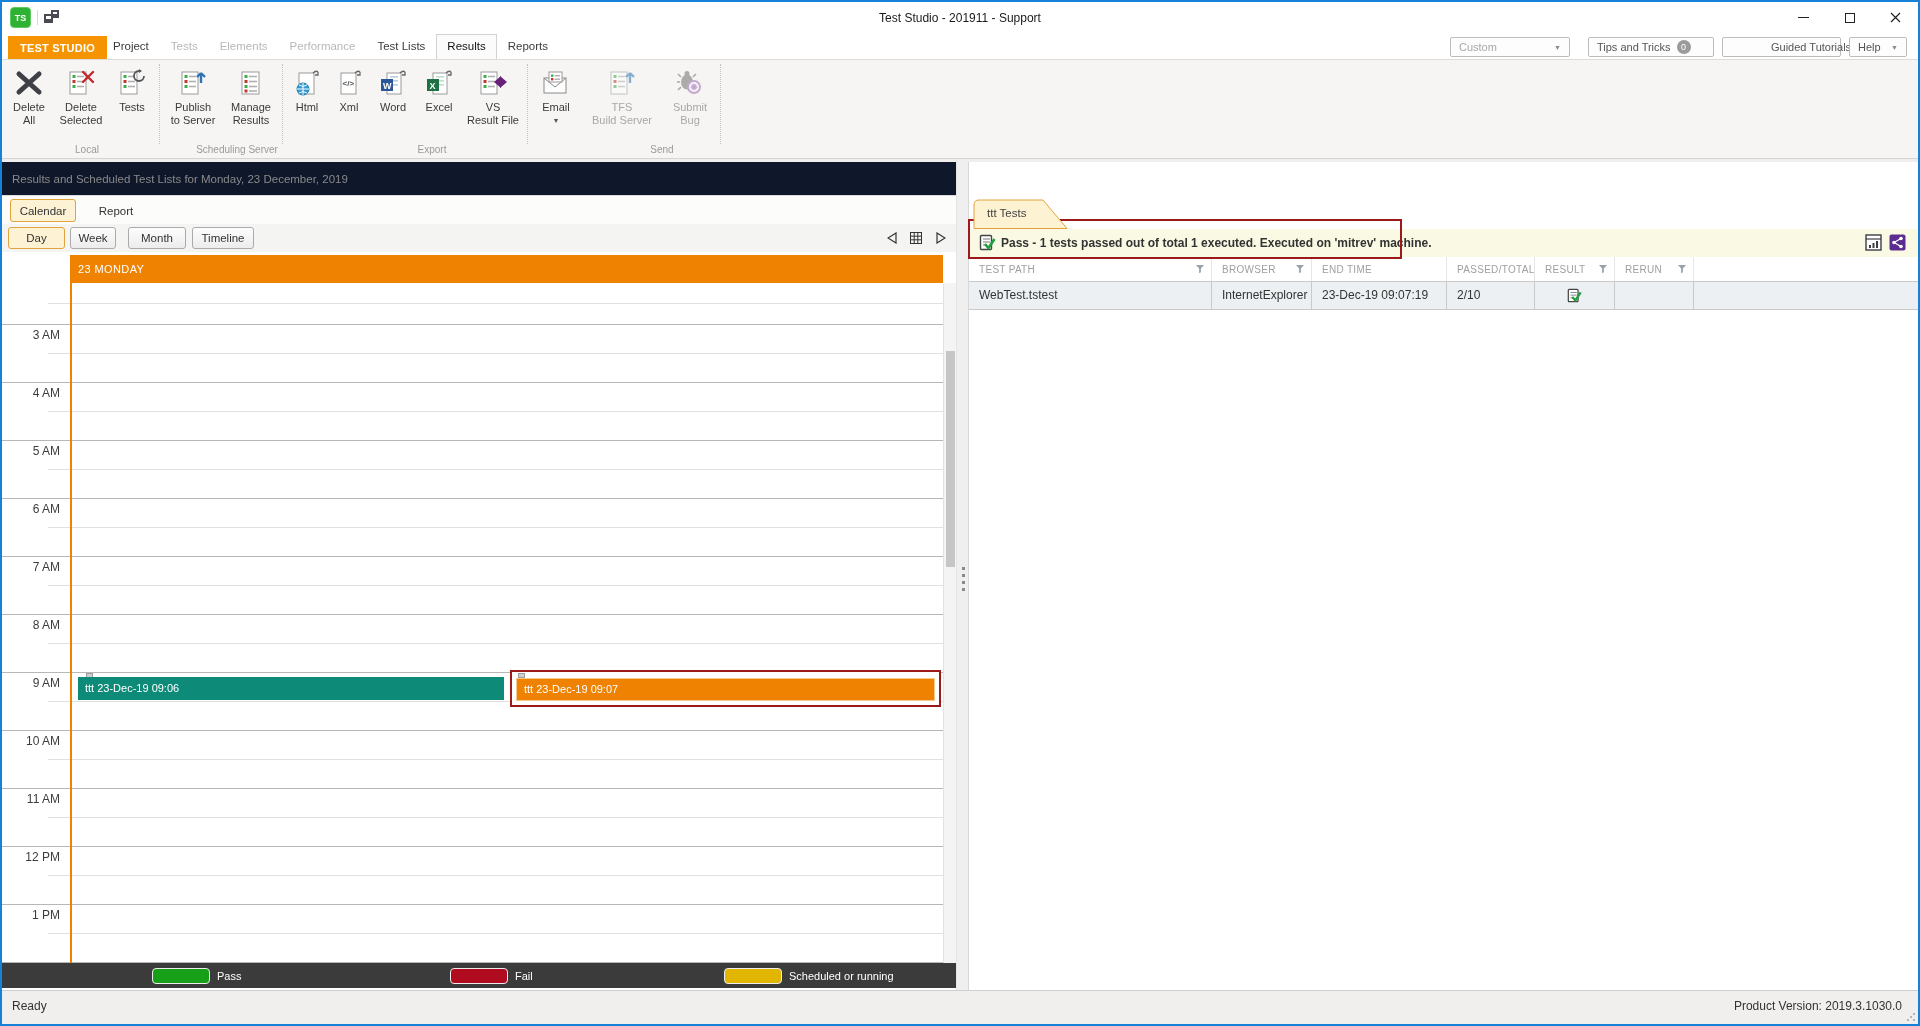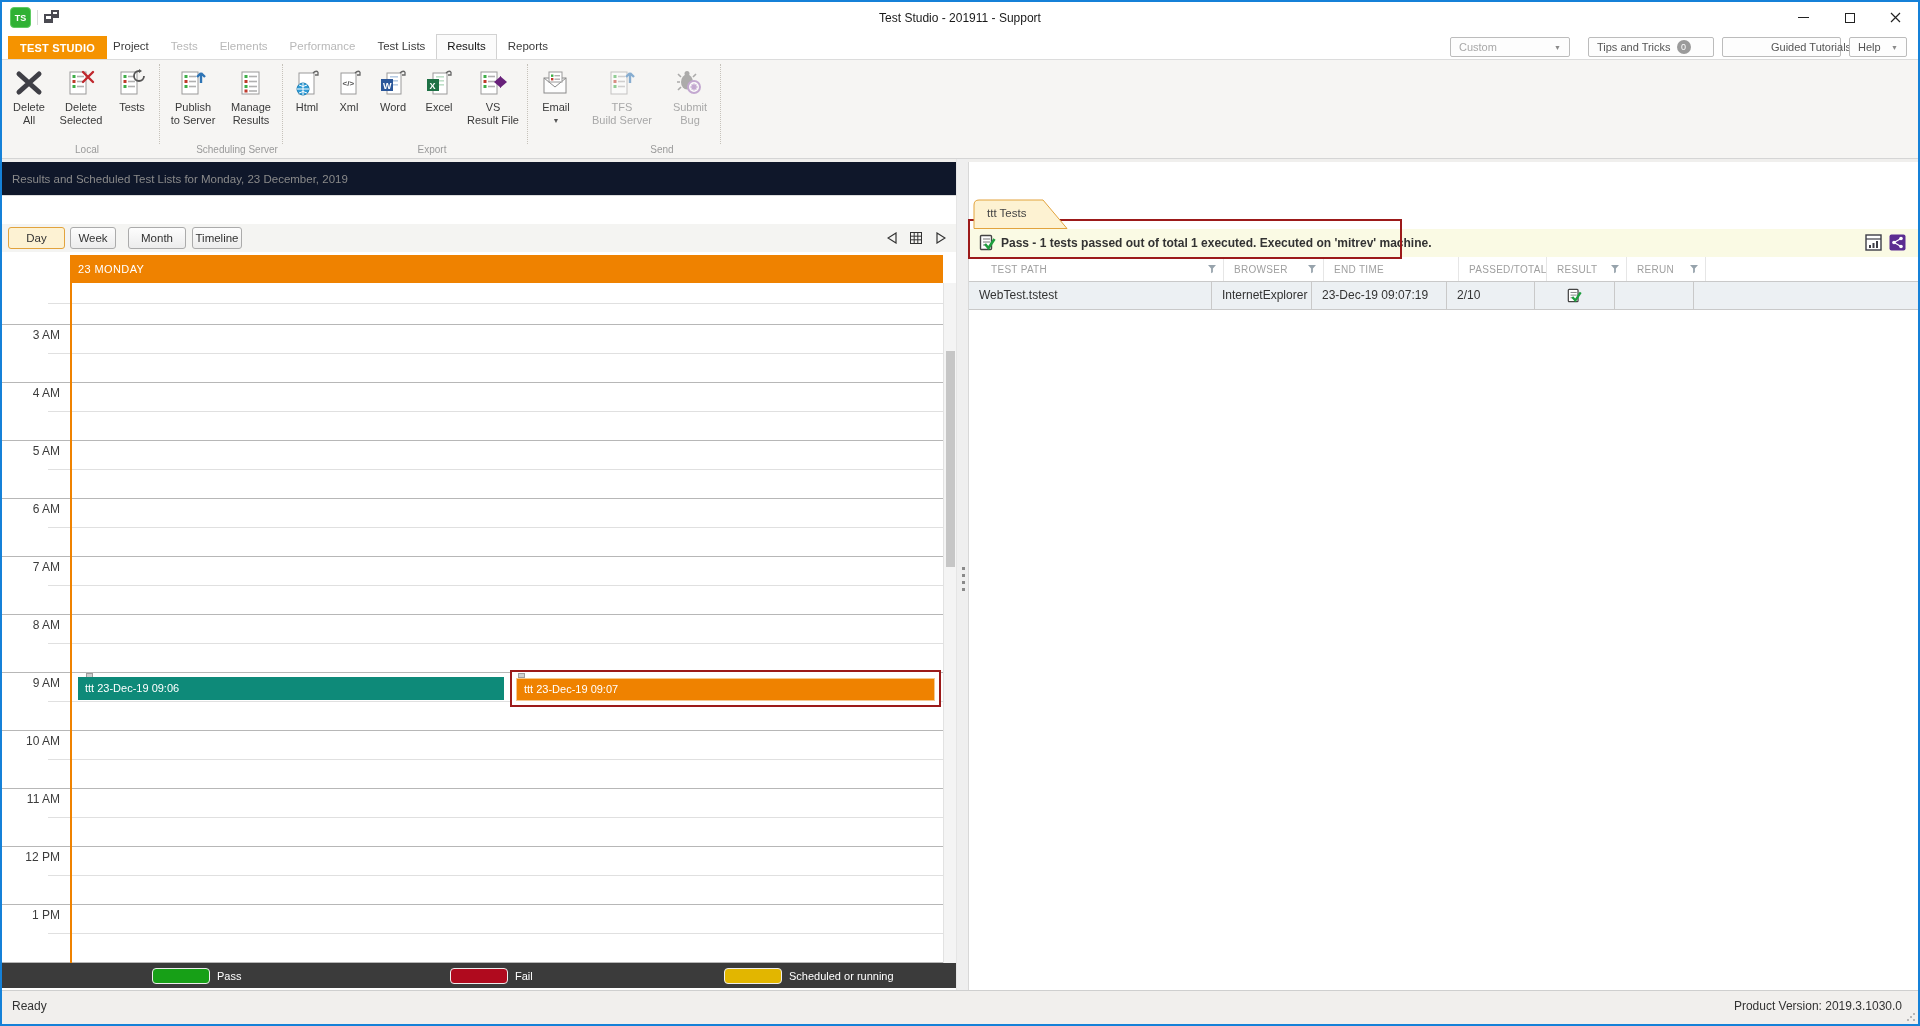--- a/index.html
+++ b/index.html
@@ -78,21 +78,21 @@
   .lgitem{position:absolute;top:0;height:25px;display:flex;align-items:center;color:#fff;font-size:11px;gap:7px;}
   .swatch{width:58px;height:16px;border:1px solid #ededed;border-radius:4px;box-sizing:border-box;}
   
   .tr-tab{position:absolute;left:4px;top:37px;width:96px;height:30px;z-index:3;}
   .tr-tab .lbl{position:absolute;left:14px;top:0;height:28px;display:flex;align-items:center;font-size:11.5px;color:#444;}
   .msg-row{position:absolute;left:0;right:0;top:67px;height:28px;background:#fafae4;display:flex;align-items:center;}
   .msg-row .txt{margin-left:32px;font-size:12px;font-weight:bold;color:#333;}
   .msg-icon{position:absolute;left:10px;top:5px;}
   .msg-redbox{position:absolute;left:-1px;top:57px;width:434px;height:40px;border:2px solid #9c1a1a;box-sizing:border-box;z-index:2;}
   .msg-icons{position:absolute;right:12px;top:72px;display:flex;gap:7px;z-index:3;}
-  .thead{position:absolute;left:12px;right:0;top:95px;height:24px;display:flex;align-items:center;}
+  .thead{position:absolute;left:0;right:0;top:95px;height:24px;display:flex;align-items:center;}
   .th{display:flex;align-items:center;justify-content:space-between;box-sizing:border-box;height:24px;
     font-size:10px;color:#9f9f9f;letter-spacing:.3px;padding:0 6px 0 10px;border-right:1px solid #e6e6e6;}
   .trow{position:absolute;left:0;right:0;top:119px;height:27px;background:#ecf0f3;border-top:1px solid #c9c9c9;
     border-bottom:1px solid #c9c9c9;display:flex;box-sizing:content-box;}
   .td{box-sizing:border-box;height:27px;line-height:27px;font-size:12px;color:#333;padding-left:10px;
     border-right:1px solid #c9c9c9;white-space:nowrap;overflow:hidden;}
   
   .statusbar{position:absolute;left:0;right:0;bottom:0;height:34px;background:#f1efed;border-top:1px solid #cfcfcf;box-sizing:border-box;}
   .statusbar .l{position:absolute;left:10px;top:8px;font-size:12px;color:#333;}
   .statusbar .r{position:absolute;right:16px;top:8px;font-size:12px;color:#333;}
@@ -367,26 +367,30 @@
     <span class="grouplabel" style="left:235px;">Scheduling Server</span>
     <span class="grouplabel" style="left:430px;">Export</span>
     <span class="grouplabel" style="left:660px;">Send</span>
   </div>
 
   <div class="main">
 
     <div class="panel lpanel">
       <div class="phead">Results and Scheduled Test Lists for Monday, 23 December, 2019</div>
 
+      <div class="cal-tabs">
+        <div class="tabbtn on" style="left:8px;width:66px;">Calendar</div>
+        <div class="tabbtn" style="left:86px;width:56px;">Report</div>
+      </div>
 
       <div class="cal-views">
         <div class="vbtn on" style="left:6px;width:57px;">Day</div>
         <div class="vbtn" style="left:68px;width:46px;">Week</div>
         <div class="vbtn" style="left:126px;width:58px;">Month</div>
-        <div class="vbtn" style="left:190px;width:50px;">Timeline</div>
+        <div class="vbtn" style="left:190px;width:62px;">Timeline</div>
         <div class="navic" style="left:882px;">
           <svg width="10" height="12" viewBox="0 0 10 12">
               <path d="M9 1 L1 6 L9 11 Z" fill="none" stroke="#333" stroke-width="1.2"></path>
             </svg>
         </div>
         <div class="navic" style="left:906px;">
           <svg width="12" height="12" viewBox="0 0 12 12">
               <rect x="0.5" y="0.5" width="11" height="11" fill="none" stroke="#333"></rect>
               <path d="M4.2 0.5 V11.5 M7.8 0.5 V11.5 M0.5 4.2 H11.5 M0.5 7.8 H11.5" stroke="#333" stroke-width="1"></path>
             </svg>

